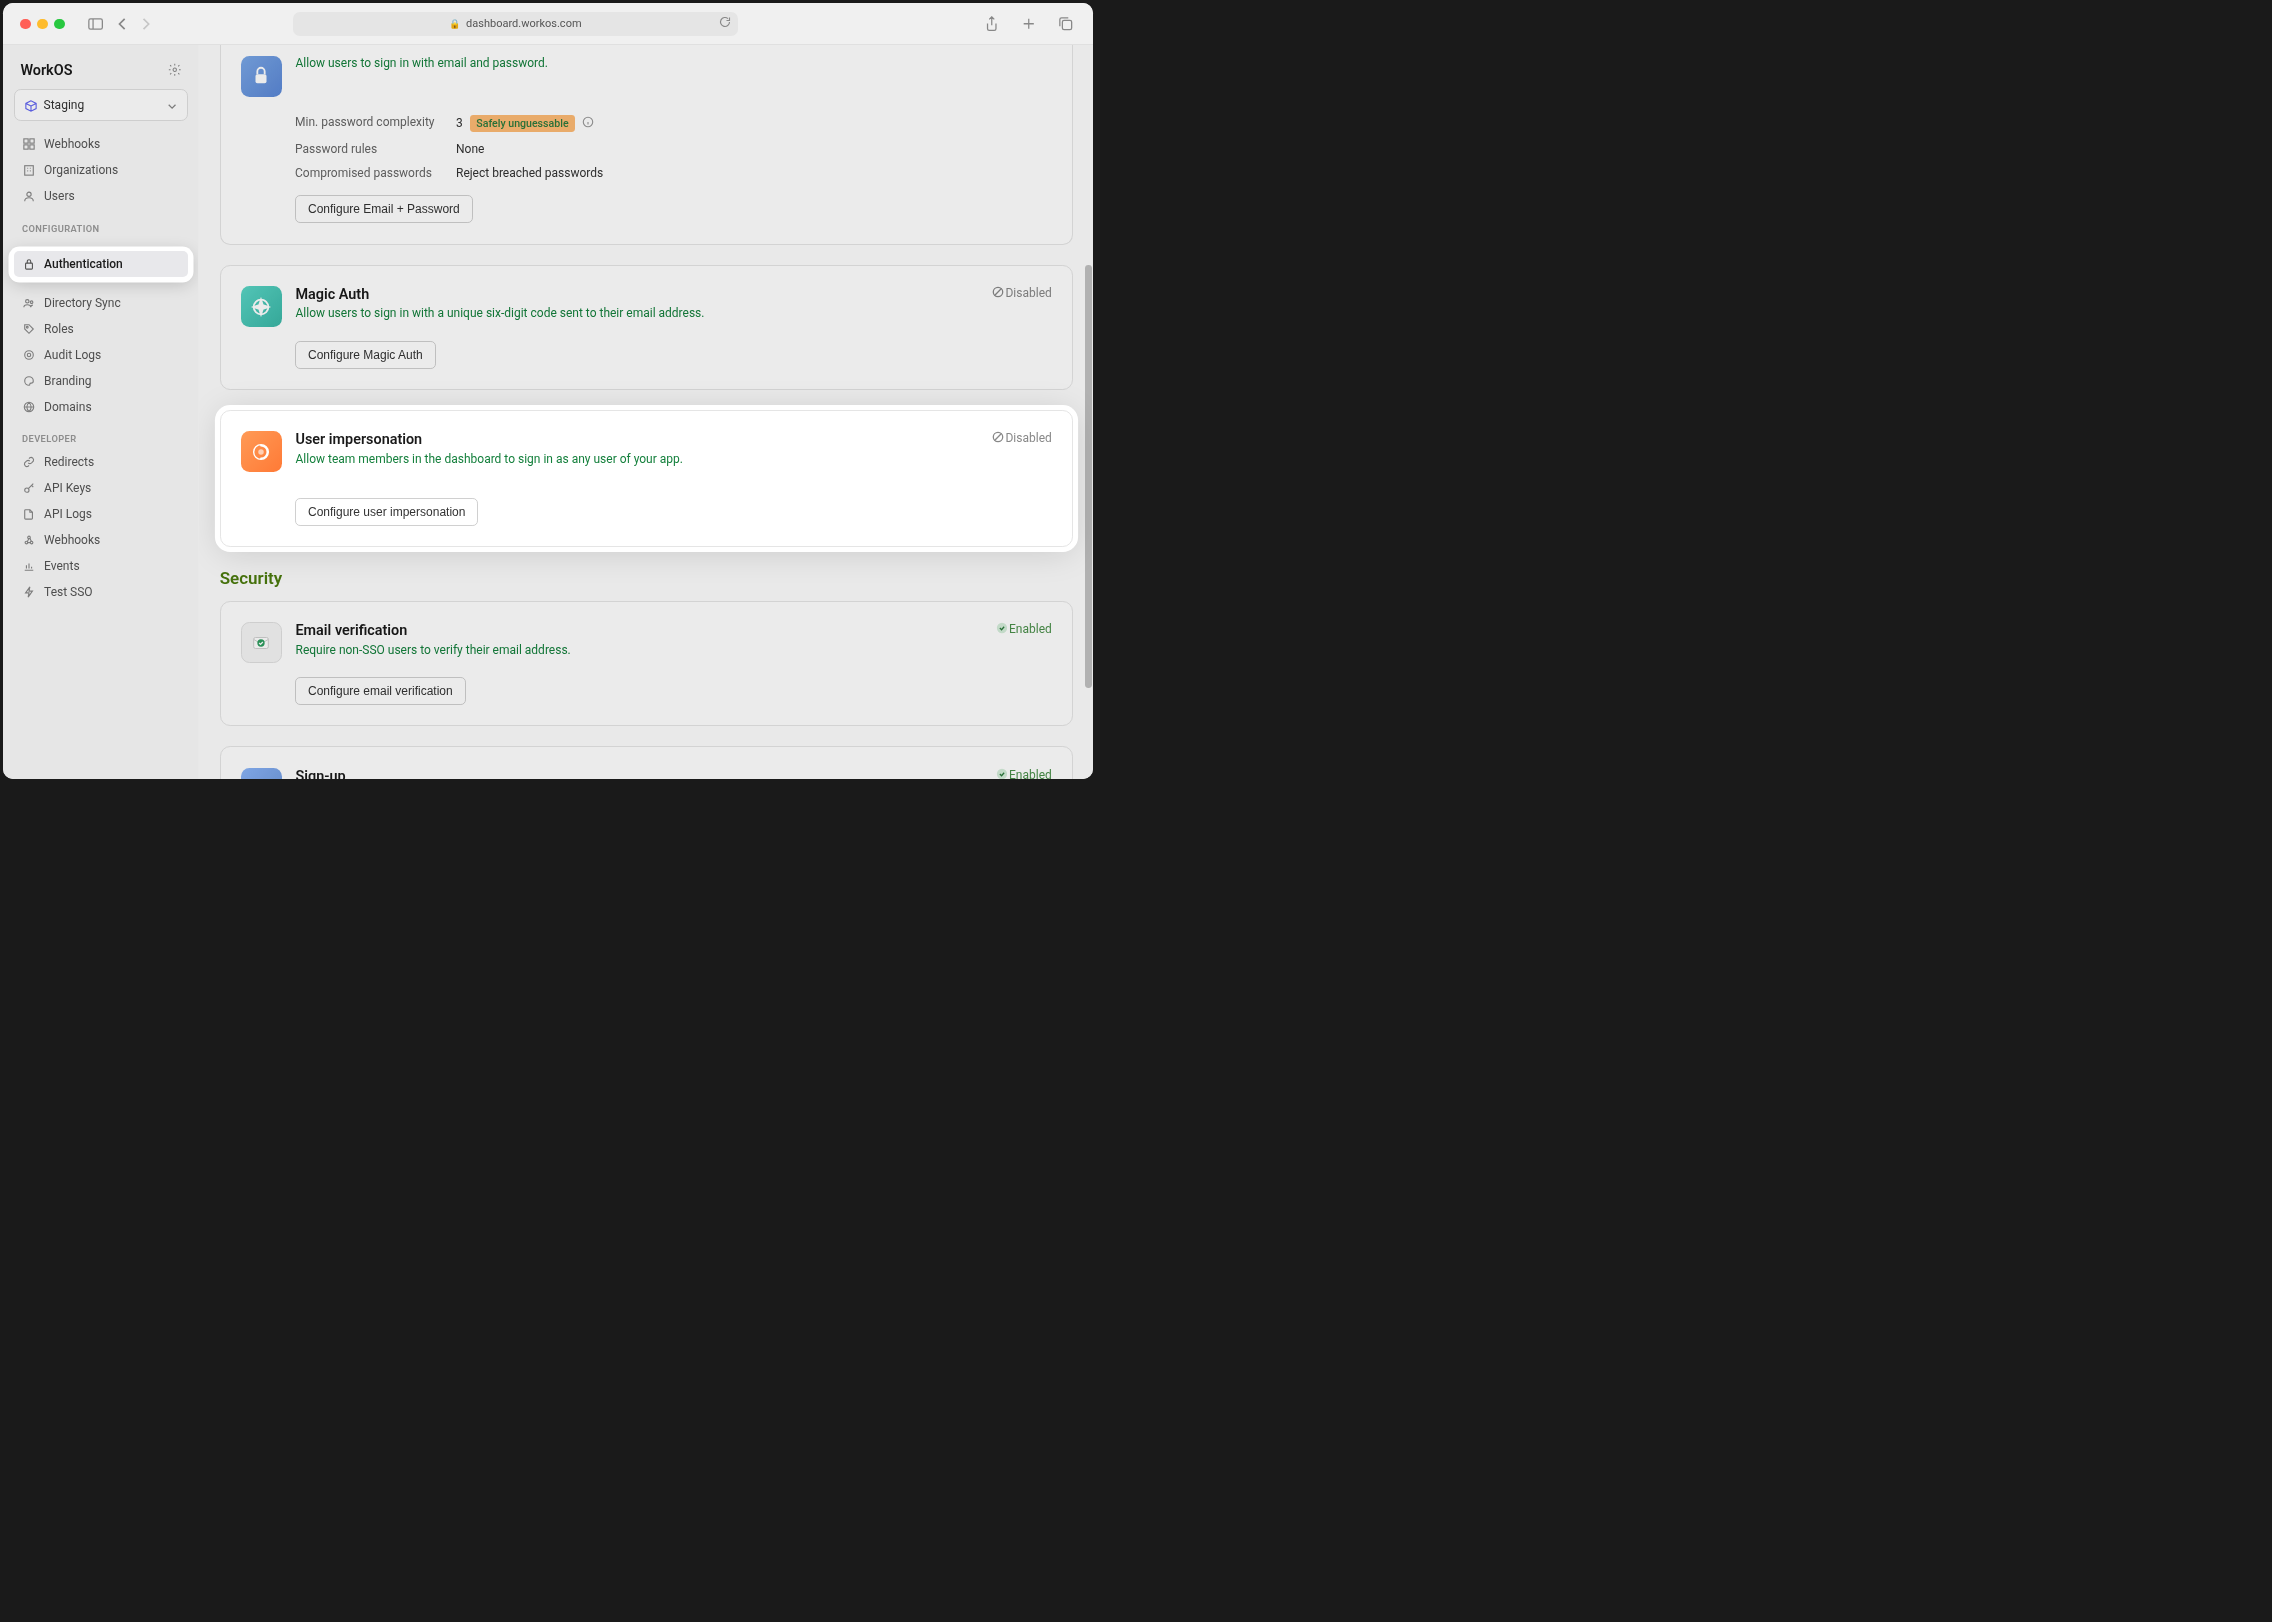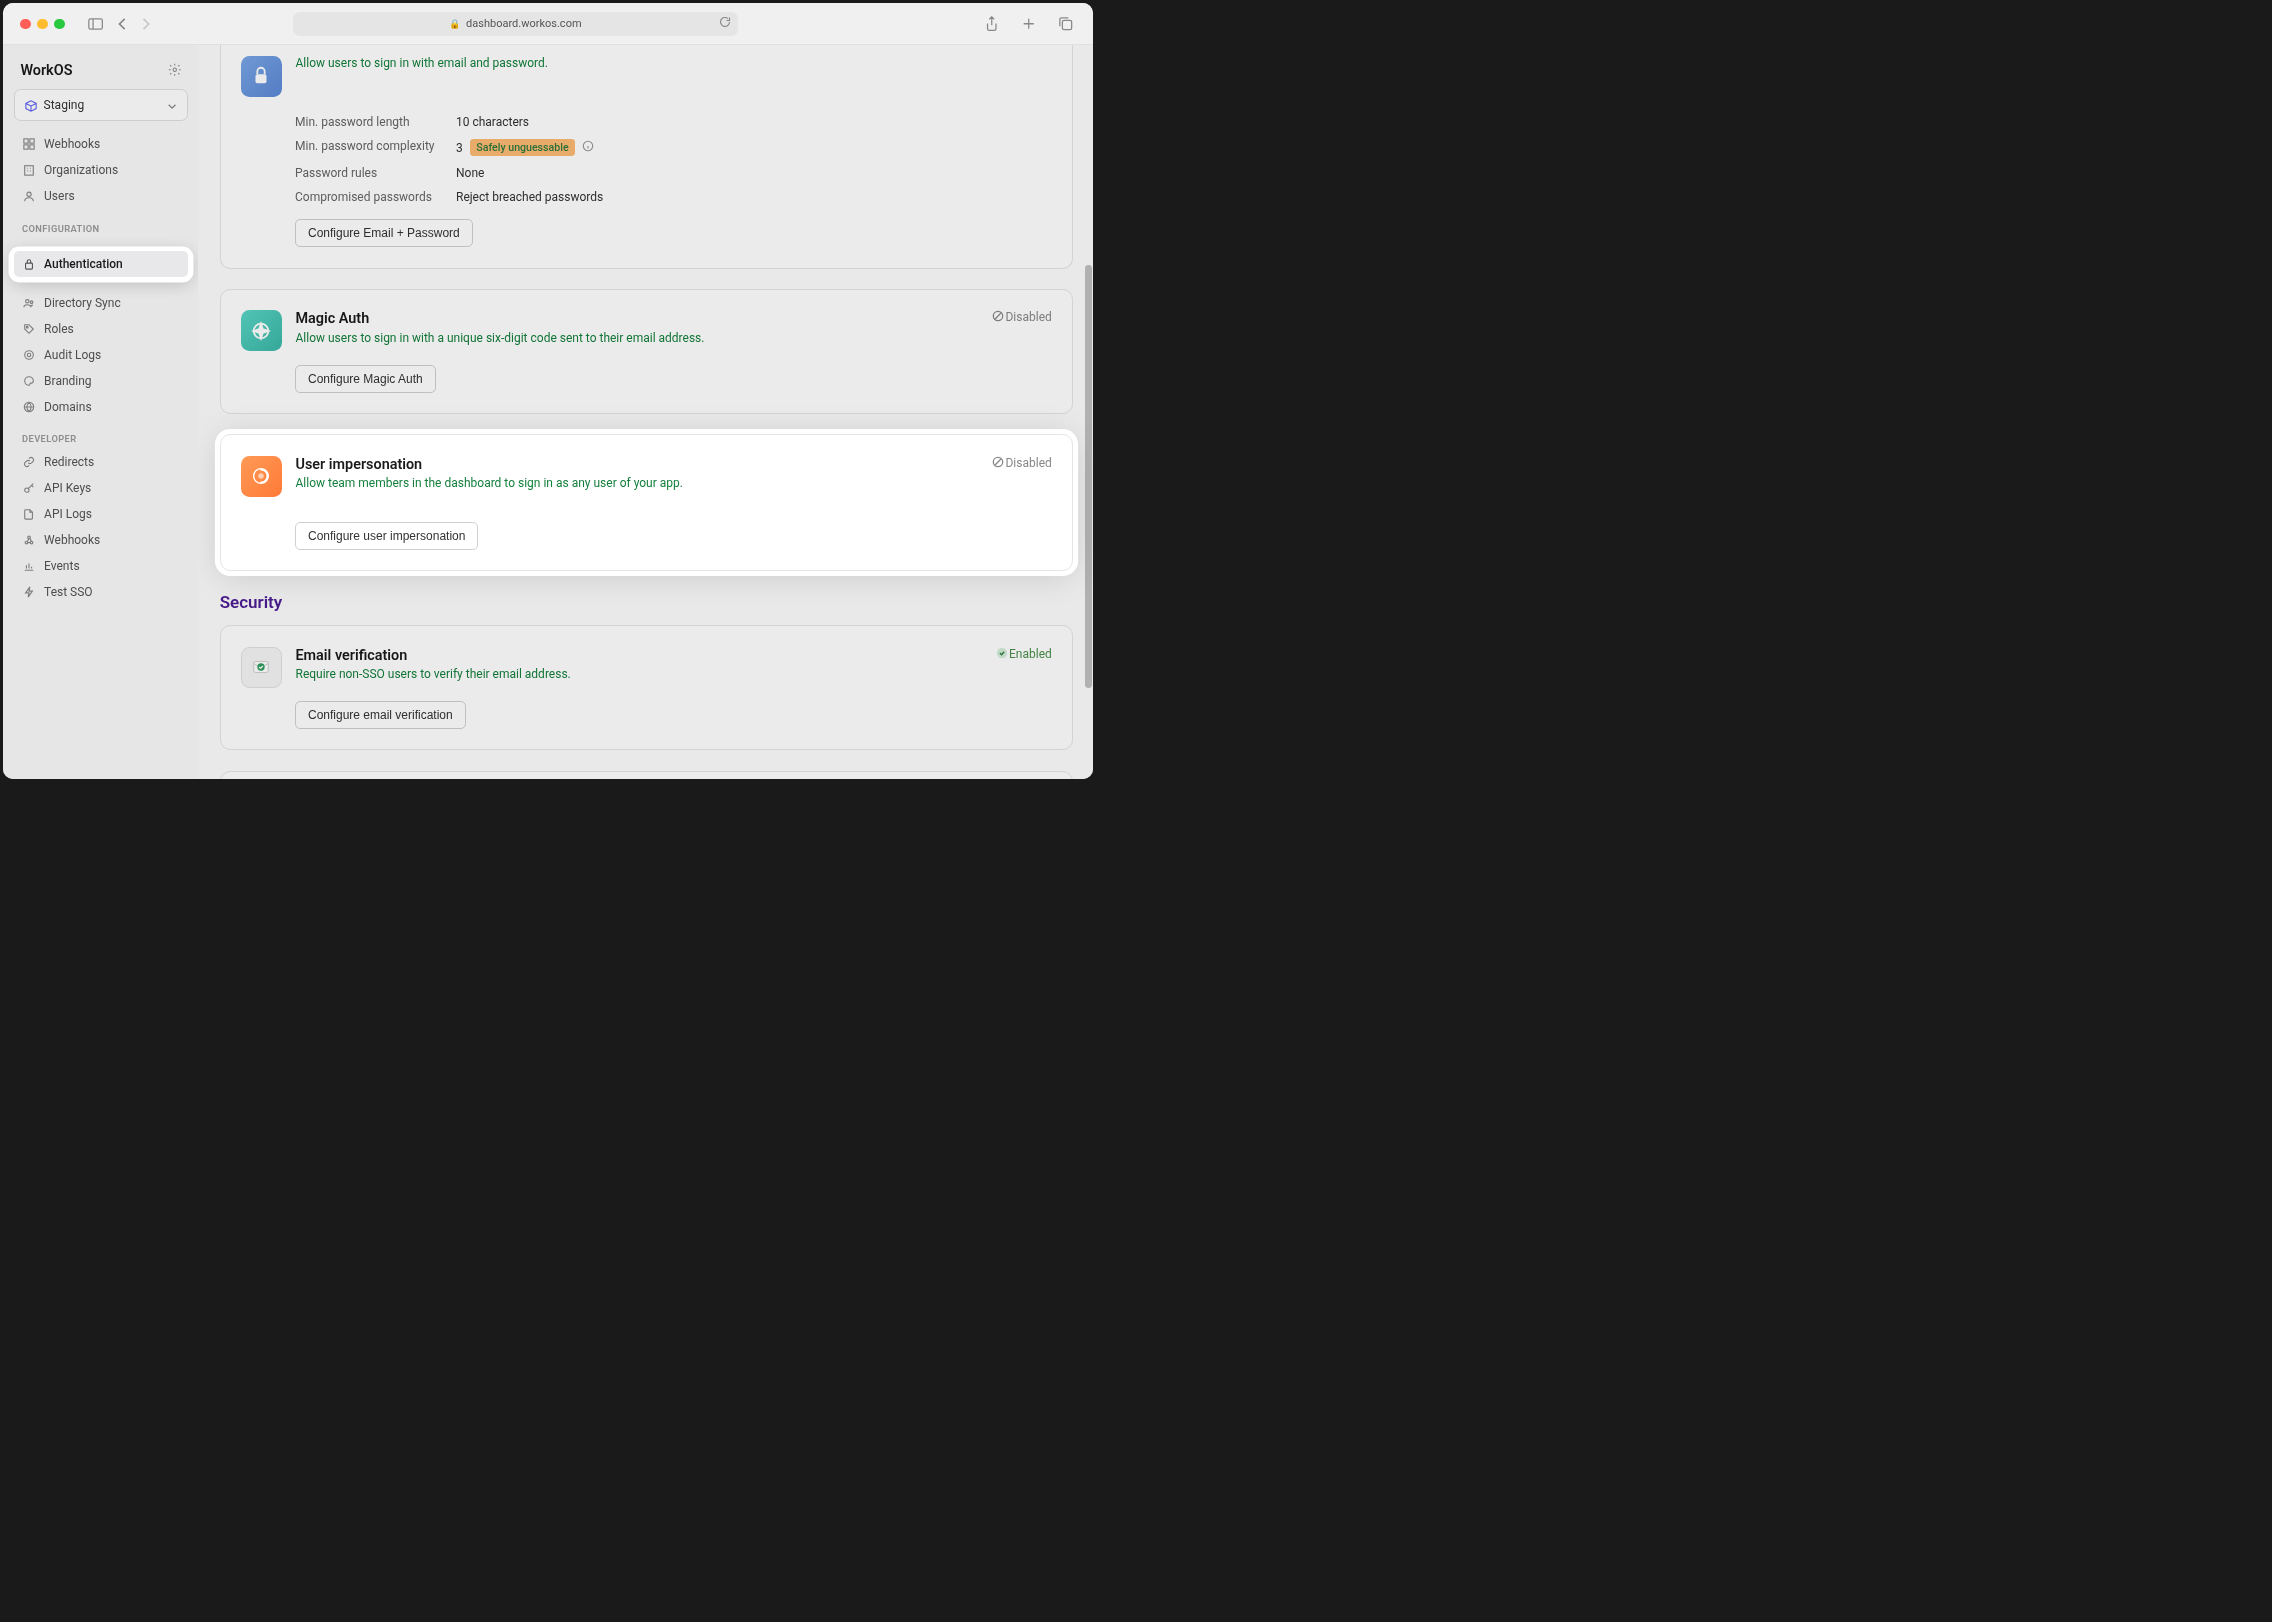--- a/index.html
+++ b/index.html
@@ -179,21 +179,21 @@
       color: #2d7a3d;
       padding: 1.7px 6.8px;
       border-radius: 3.4px;
       font-size: 10.6px;
       font-weight: 500;
     }
     .info-icon { color: #999; }
     .section-heading {
       font-size: 17px;
       font-weight: 600;
-      color: #4c1d95;
+      color: #4d7c0f;
       margin: 20.3px 0 13.5px;
     }
     .sidebar-highlight-wrapper {
       position: relative;
       z-index: 20;
       background: #fff;
       border-radius: 8.5px;
       padding: 2.5px;
       box-shadow: 0 0 0 2.5px #fff, 0 3.4px 17px rgba(0,0,0,0.2);
       margin: 10px -2.5px;
@@ -446,24 +446,20 @@
             <svg viewBox="0 0 24 24" fill="#fff">
                 <rect x="6" y="10" width="12" height="10" rx="2"></rect>
                 <path d="M8 10V7a4 4 0 018 0v3" fill="none" stroke="#fff" stroke-width="2"></path>
               </svg>
           </div>
           <div class="card-body">
             <div class="card-desc">Allow users to sign in with email and password.</div>
           </div>
         </div>
         <div style="margin-left:54px">
-          <div class="detail-row">
-            <div class="detail-label">Min. password length</div>
-            <div class="detail-value">10 characters</div>
-          </div>
           <div class="detail-row">
             <div class="detail-label">Min. password complexity</div>
             <div class="detail-value">
               <span>3</span>
               <span class="badge-green">Safely unguessable</span>
               <span class="info-icon"><svg width="12" height="12" viewBox="0 0 14 14" fill="none" stroke="currentColor" stroke-width="1.3">
                     <circle cx="7" cy="7" r="5.5"></circle>
                     <path d="M7 10V7M7 4.5v.01"></path>
                   </svg></span>
             </div>

